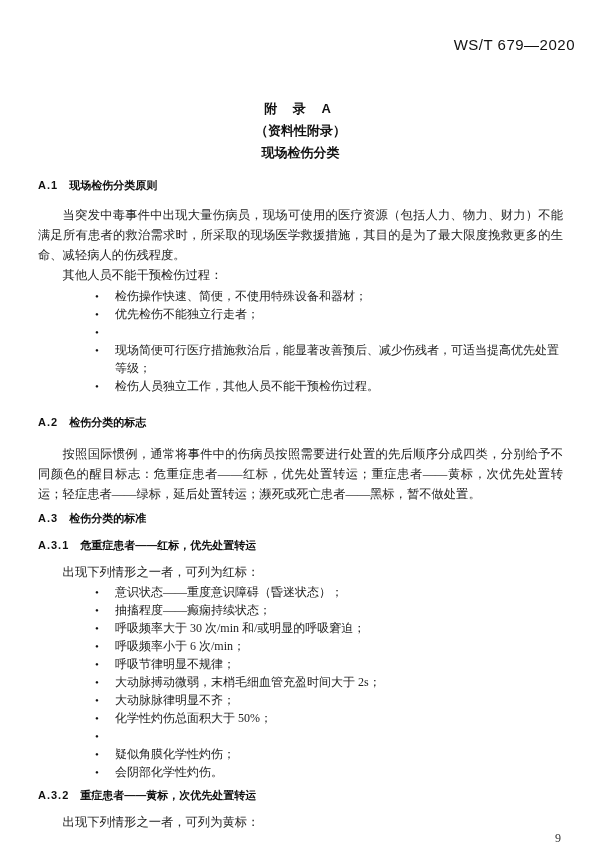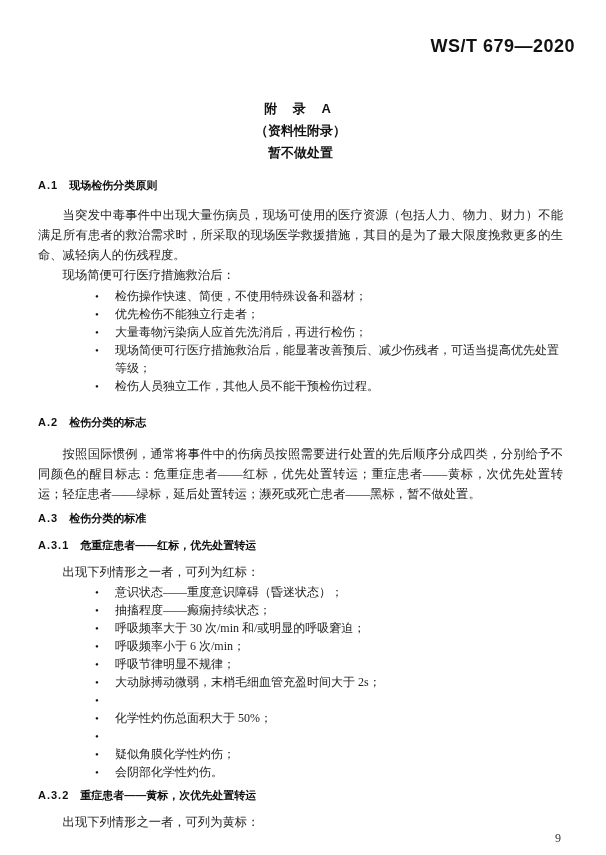--- a/index.html
+++ b/index.html
@@ -9,22 +9,22 @@
     background:#ffffff;
     font-family:"Liberation Serif","DejaVu Serif",serif;
     color:#1c1c1c;
     overflow:hidden;
     -webkit-font-smoothing:antialiased;
   }
   .doc-number{
     position:absolute;
     top:36px;right:31px;
     font-family:"Liberation Sans","DejaVu Sans",sans-serif;
-    font-weight:bold;
-    font-size:18px;
+    font-weight:normal;
+    font-size:15px;
     letter-spacing:0.5px;
     color:#111;
   }
   .content{
     position:absolute;
     left:38px;right:43px;top:0;
     padding-top:98px;
   }
   .titles{
     text-align:center;
@@ -92,40 +92,39 @@
 
 <div class="page">
 
   <div class="doc-number">WS/T 679—2020</div>
 
   <div class="content">
 
     <div class="titles">
       <div class="t1">附 录 A</div>
       <div class="t2">（资料性附录）</div>
-      <div class="t3">暂不做处置</div>
+      <div class="t3">现场检伤分类</div>
     </div>
 
     <h2 class="sec h-a1">
       <span class="num">A.1</span><span>现场检伤分类原则</span>
     </h2>
     <p class="body p-a1">当突发中毒事件中出现大量伤病员，现场可使用的医疗资源（包括人力、物力、财力）不能满足所有患者的救治需求时，所采取的现场医学救援措施，其目的是为了最大限度挽救更多的生命、减轻病人的伤残程度。</p>
-    <p class="body">现场简便可行医疗措施救治后：</p>
+    <p class="body">其他人员不能干预检伤过程：</p>
     <ul class="blist list-a1">
       <li>
           <span class="dot">•</span>
           <span>检伤操作快速、简便，不使用特殊设备和器材；</span>
         </li>
       <li>
           <span class="dot">•</span>
           <span>优先检伤不能独立行走者；</span>
         </li>
       <li>
           <span class="dot">•</span>
-          <span>大量毒物污染病人应首先洗消后，再进行检伤；</span>
         </li>
       <li>
           <span class="dot">•</span>
           <span>现场简便可行医疗措施救治后，能显著改善预后、减少伤残者，可适当提高优先处置等级；</span>
         </li>
       <li>
           <span class="dot">•</span>
           <span>检伤人员独立工作，其他人员不能干预检伤过程。</span>
         </li>
     </ul>
@@ -163,20 +162,21 @@
       <li>
           <span class="dot">•</span>
           <span>呼吸节律明显不规律；</span>
         </li>
       <li>
           <span class="dot">•</span>
           <span>大动脉搏动微弱，末梢毛细血管充盈时间大于 2s；</span>
         </li>
       <li>
           <span class="dot">•</span>
+          <span>大动脉脉律明显不齐；</span>
         </li>
       <li>
           <span class="dot">•</span>
           <span>化学性灼伤总面积大于 50%；</span>
         </li>
       <li>
           <span class="dot">•</span>
         </li>
       <li>
           <span class="dot">•</span>

